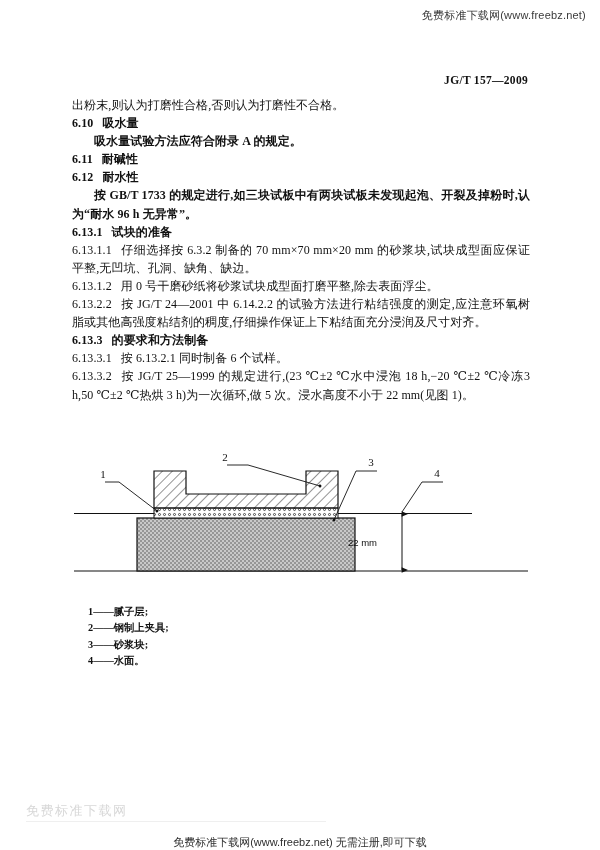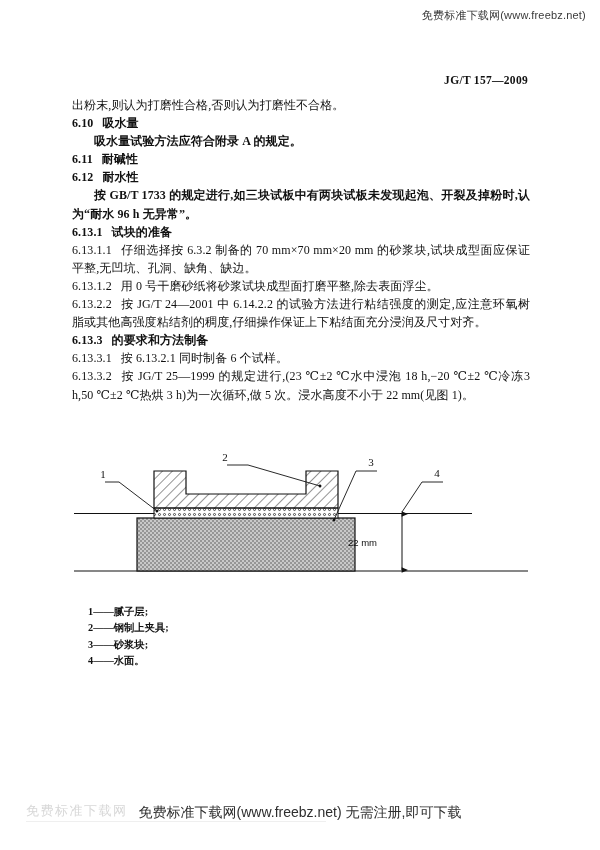--- a/index.html
+++ b/index.html
@@ -91,25 +91,25 @@
     top: 152px;
     font-size: 10.3px;
     line-height: 16.4px;
     font-weight: bold;
   }
   .fig-legend div { white-space: nowrap; }
 
   
   .bottom-watermark {
     position: absolute;
-    bottom: 28px;
+    bottom: 0;
     left: 50%;
     transform: translateX(-50%);
     font-family: "Liberation Sans", "DejaVu Sans", sans-serif;
-    font-size: 14px;
+    font-size: 11px;
     color: #2e2e2e;
     white-space: nowrap;
   }
   .ghost-watermark {
     position: absolute;
     left: 26px;
     bottom: 30px;
     font-family: "Liberation Sans", "DejaVu Sans", sans-serif;
     font-size: 13px;
     color: #d8d8d8;

